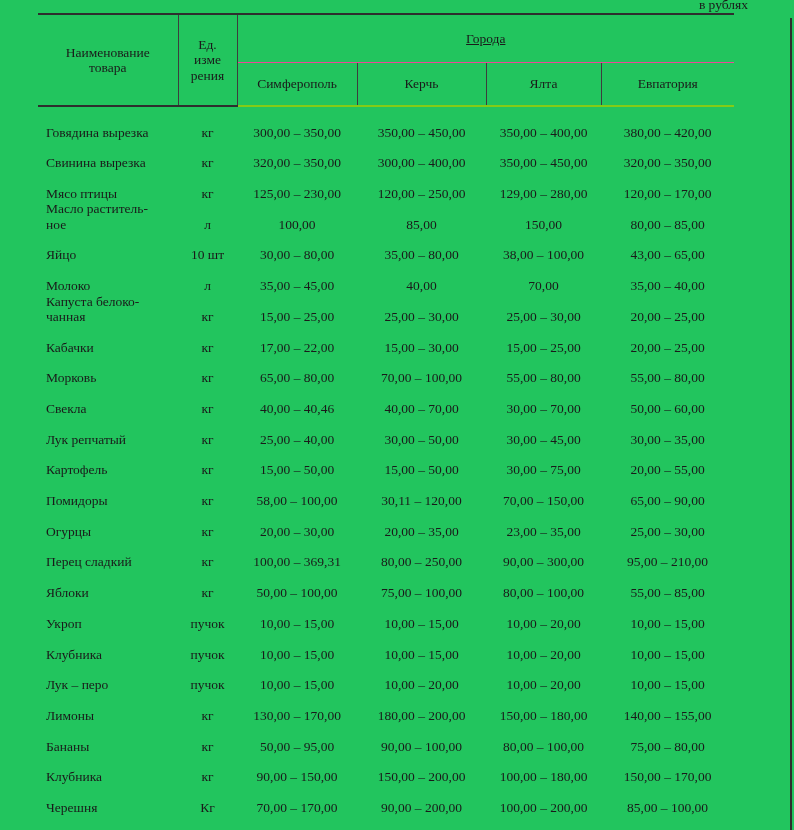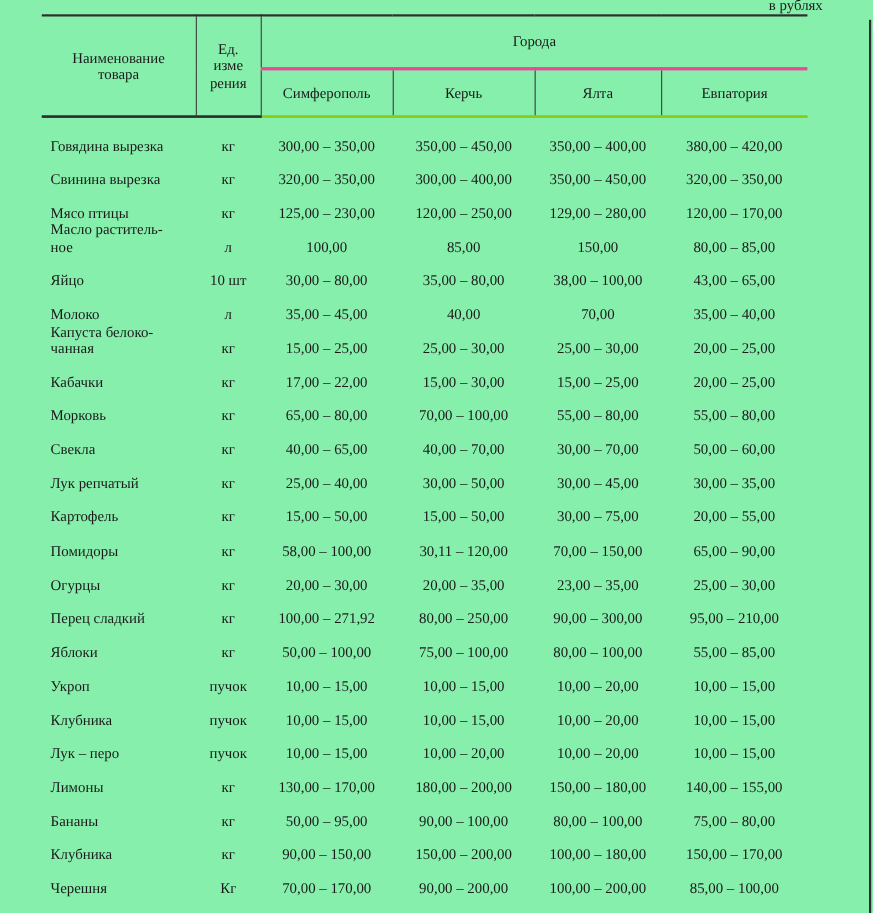--- a/index.html
+++ b/index.html
@@ -4,21 +4,21 @@
 <style>
   html, body {
     margin: 0;
     padding: 0;
     background: #ffffff;
   }
   .page {
     position: relative;
     width: 794px;
     height: 830px;
-    background: #86efac;
+    background: #22c55e;
     overflow: hidden;
     font-family: "Liberation Serif", "DejaVu Serif", serif;
     color: #1a1a1a;
   }
   .currency-note {
     position: absolute;
     top: -3px;               
     left: 640px;
     width: 108px;
     text-align: right;
@@ -53,21 +53,22 @@
     padding: 0;
   }
   .h-row-top    { height: 48px; }
   .h-row-cities { height: 44px; }
   th.h-name,
   th.h-unit {
     border-right: 1px solid #3d3d3d;
     border-bottom: 2px solid #2e2e2e;
   }
   th.h-cities {
-    border-bottom: 3px solid #ec4899;
+    border-bottom: 1px solid #ec4899;
+    text-decoration: underline;
   }
   th.h-city {
     border-bottom: 2px solid #84cc16;
   }
   th.h-city + th.h-city {
     border-left: 1px solid #3d3d3d;
     margin-top: 16px;
   }
   .price-table tbody tr {
     height: 30.7px;
@@ -203,21 +204,21 @@
       <td class="c-unit">кг</td>
       <td class="c-val">65,00 – 80,00</td>
       <td class="c-val">70,00 – 100,00</td>
       <td class="c-val">55,00 – 80,00</td>
       <td class="c-val">55,00 – 80,00</td>
     </tr>
 
     <tr>
       <td class="c-name">Свекла</td>
       <td class="c-unit">кг</td>
-      <td class="c-val">40,00 – 65,00</td>
+      <td class="c-val">40,00 – 40,46</td>
       <td class="c-val">40,00 – 70,00</td>
       <td class="c-val">30,00 – 70,00</td>
       <td class="c-val">50,00 – 60,00</td>
     </tr>
 
     <tr>
       <td class="c-name">Лук репчатый</td>
       <td class="c-unit">кг</td>
       <td class="c-val">25,00 – 40,00</td>
       <td class="c-val">30,00 – 50,00</td>
@@ -248,21 +249,21 @@
       <td class="c-unit">кг</td>
       <td class="c-val">20,00 – 30,00</td>
       <td class="c-val">20,00 – 35,00</td>
       <td class="c-val">23,00 – 35,00</td>
       <td class="c-val">25,00 – 30,00</td>
     </tr>
 
     <tr>
       <td class="c-name">Перец сладкий</td>
       <td class="c-unit">кг</td>
-      <td class="c-val">100,00 – 271,92</td>
+      <td class="c-val">100,00 – 369,31</td>
       <td class="c-val">80,00 – 250,00</td>
       <td class="c-val">90,00 – 300,00</td>
       <td class="c-val">95,00 – 210,00</td>
     </tr>
 
     <tr>
       <td class="c-name">Яблоки</td>
       <td class="c-unit">кг</td>
       <td class="c-val">50,00 – 100,00</td>
       <td class="c-val">75,00 – 100,00</td>

